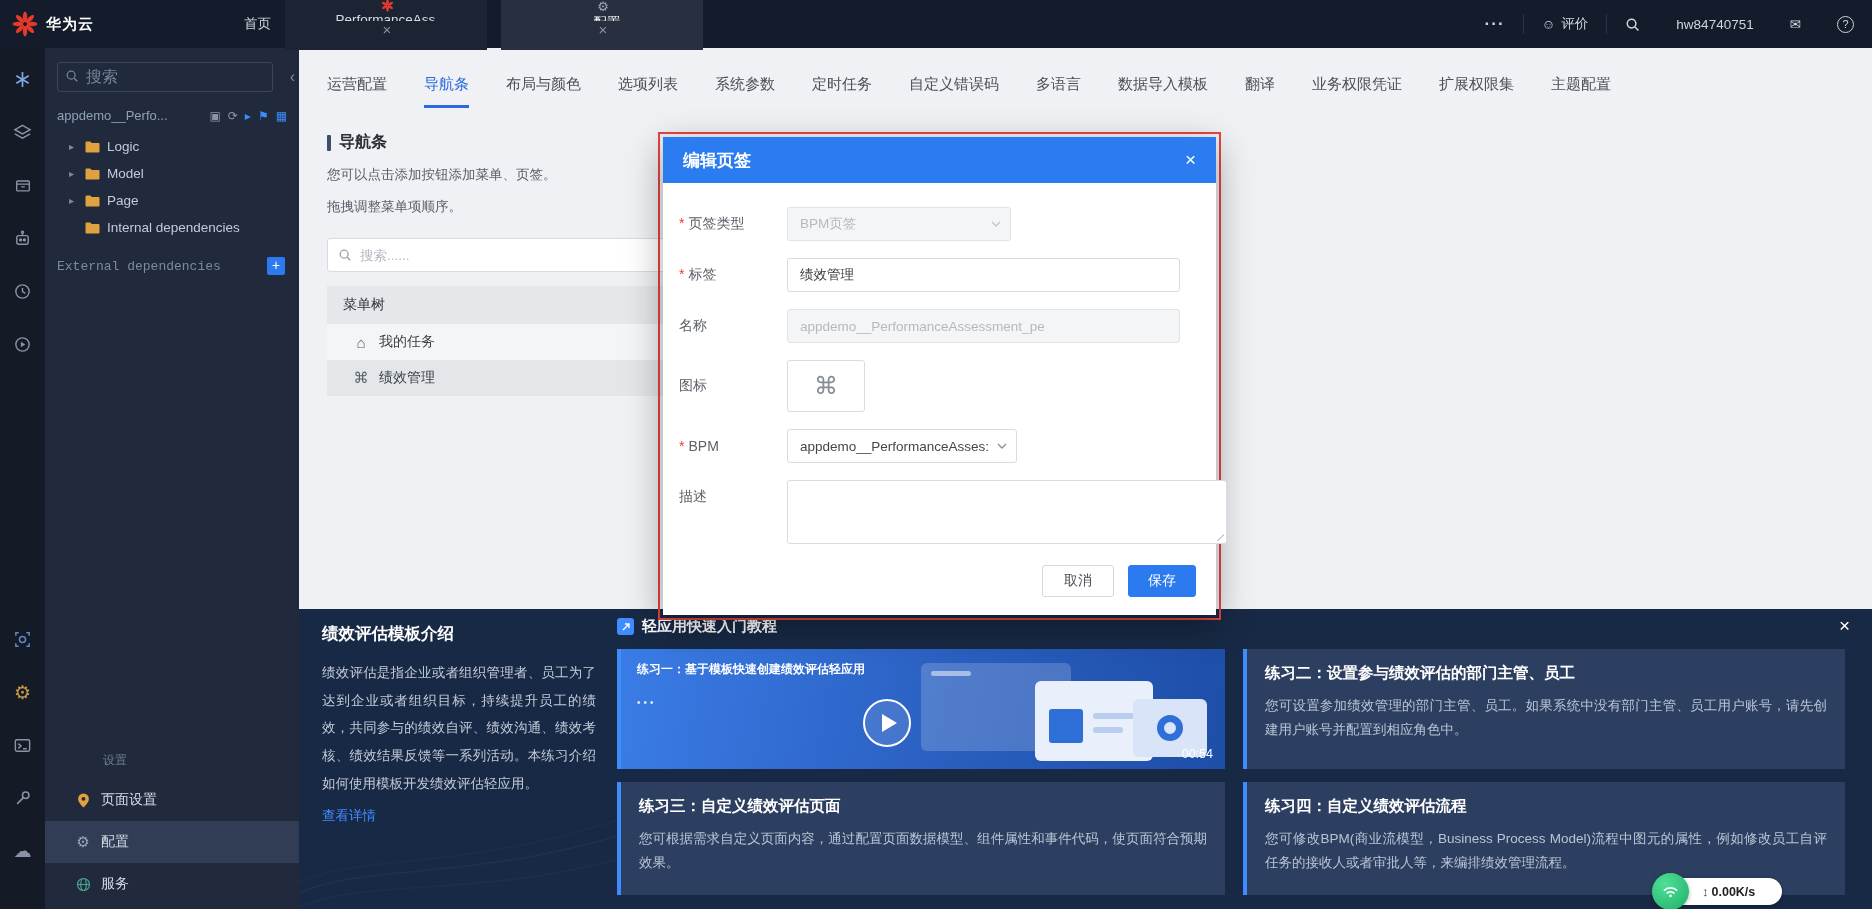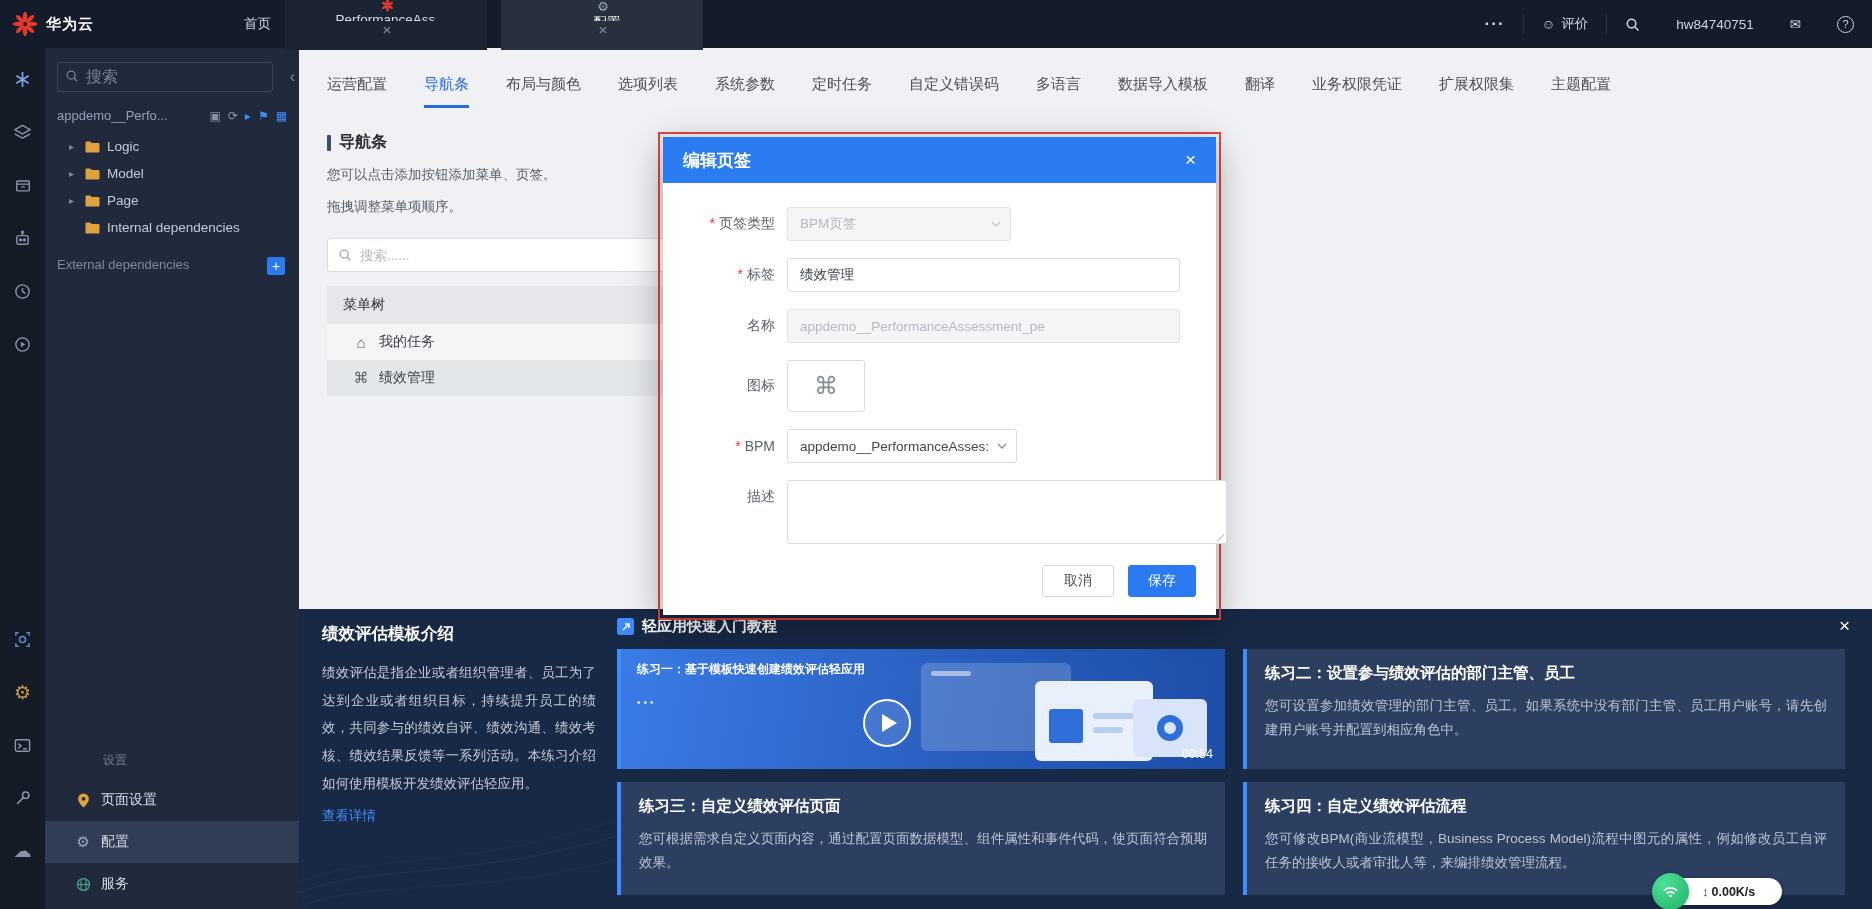--- a/index.html
+++ b/index.html
@@ -38,21 +38,21 @@
   .sp-search-ic { position:absolute; left:8px; top:7px; color:#76839a; }
   .collapse-btn { position:absolute; right:4px; top:20px; color:#7c8aa0; font-size:16px; cursor:pointer; }
   .app-row { display:flex; align-items:center; margin:16px 12px 0; gap:7px; }
   .app-name { color:#8fa0b8; font-size:13px; flex:1; white-space:nowrap; overflow:hidden; }
   .app-ic { font-size:12px; color:#8a94a6; cursor:pointer; }
   .app-ic.blue { color:#3f8cff; }
   .tree { margin-top:10px; }
   .tree-row { display:flex; align-items:center; height:27px; padding-left:24px; gap:7px; cursor:pointer; }
   .caret { color:#7c8aa0; font-size:10px; width:9px; flex:none; }
   .tree-label { color:#c2cbd9; font-size:13.5px; }
-  .ext-row { display:flex; justify-content:space-between; margin:16px 14px 0 12px; }
+  .ext-row { display:flex; align-items:center; justify-content:space-between; margin:16px 14px 0 12px;font-family:Liberation Mono, monospace; }
   .ext-label { color:#7c8aa0; font-size:13px; }
   .plus-btn { width:18px; height:18px; background:#2b7af0; border-radius:2px; color:#fff; font-size:14px; display:flex; align-items:center; justify-content:center; cursor:pointer; }
   .sp-bottom { margin-top:auto; padding-bottom:4px; }
   .sp-setlabel { color:#6f7d94; font-size:12px; padding:0 0 10px 58px; }
   .sp-item { height:42px; display:flex; align-items:center; gap:10px; padding-left:30px; cursor:pointer; }
   .sp-item .ic { width:16px; display:flex; justify-content:center; color:#9aa5b8; font-size:15px; }
   .sp-item .lbl { color:#d4dbe6; font-size:14px; }
   .sp-item.active { background:#303d54; }
 
   
@@ -109,21 +109,21 @@
   
   .tour { position:absolute; left:658px; top:132px; padding:3px; border:2px solid #e8453c; z-index:10; }
   .modal { width:553px; background:#fff; box-shadow:0 10px 34px rgba(0,0,0,.35); }
   .m-head { height:46px; background:#2b7cf0; display:flex; align-items:center; padding:0 16px 0 20px; }
   .m-title { color:#fff; font-size:17px; font-weight:bold; flex:1; }
   .m-close { color:#fff; font-size:19px; cursor:pointer; padding:0 4px; }
   .m-body { padding:24px 36px 0 16px; }
   .frow { display:flex; align-items:center; margin-bottom:17px; }
   .frow.top { align-items:flex-start; }
   .frow.top .flabel { margin-top:8px; }
-  .flabel { width:108px; text-align:right; padding-right:12px; font-size:14px; color:#5b6168; flex:none; }
+  .flabel { width:108px; text-align:left; padding-right:12px; font-size:14px; color:#5b6168; flex:none; }
   .req::before { content:"*"; color:#ee3b2e; margin-right:4px; }
   .selbox { height:34px; border:1px solid #d8dbe0; border-radius:3px; display:flex; align-items:center; padding:0 26px 0 12px; position:relative; font-size:13.5px; background:#fff; color:#42474e; cursor:pointer; }
   .selbox .chev { position:absolute; right:9px; top:13px; color:#8a9099; }
   .selbox.disabled { background:#f3f5f7; color:#b4bac2; border-color:#e0e3e7; cursor:default; }
   .selbox.disabled .chev { color:#c2c7cd; }
   .selbox .selval { white-space:nowrap; overflow:hidden; }
   .w-type { width:224px; }
   .w-bpm { width:230px; }
   .inp { height:34px; width:440px; border:1px solid #d8dbe0; border-radius:3px; padding:0 12px; font-size:13.5px; color:#3b4046; background:#fff; outline:none; }
   .inp.disabled { background:#f3f5f7; color:#b4bac2; border-color:#e0e3e7; }

